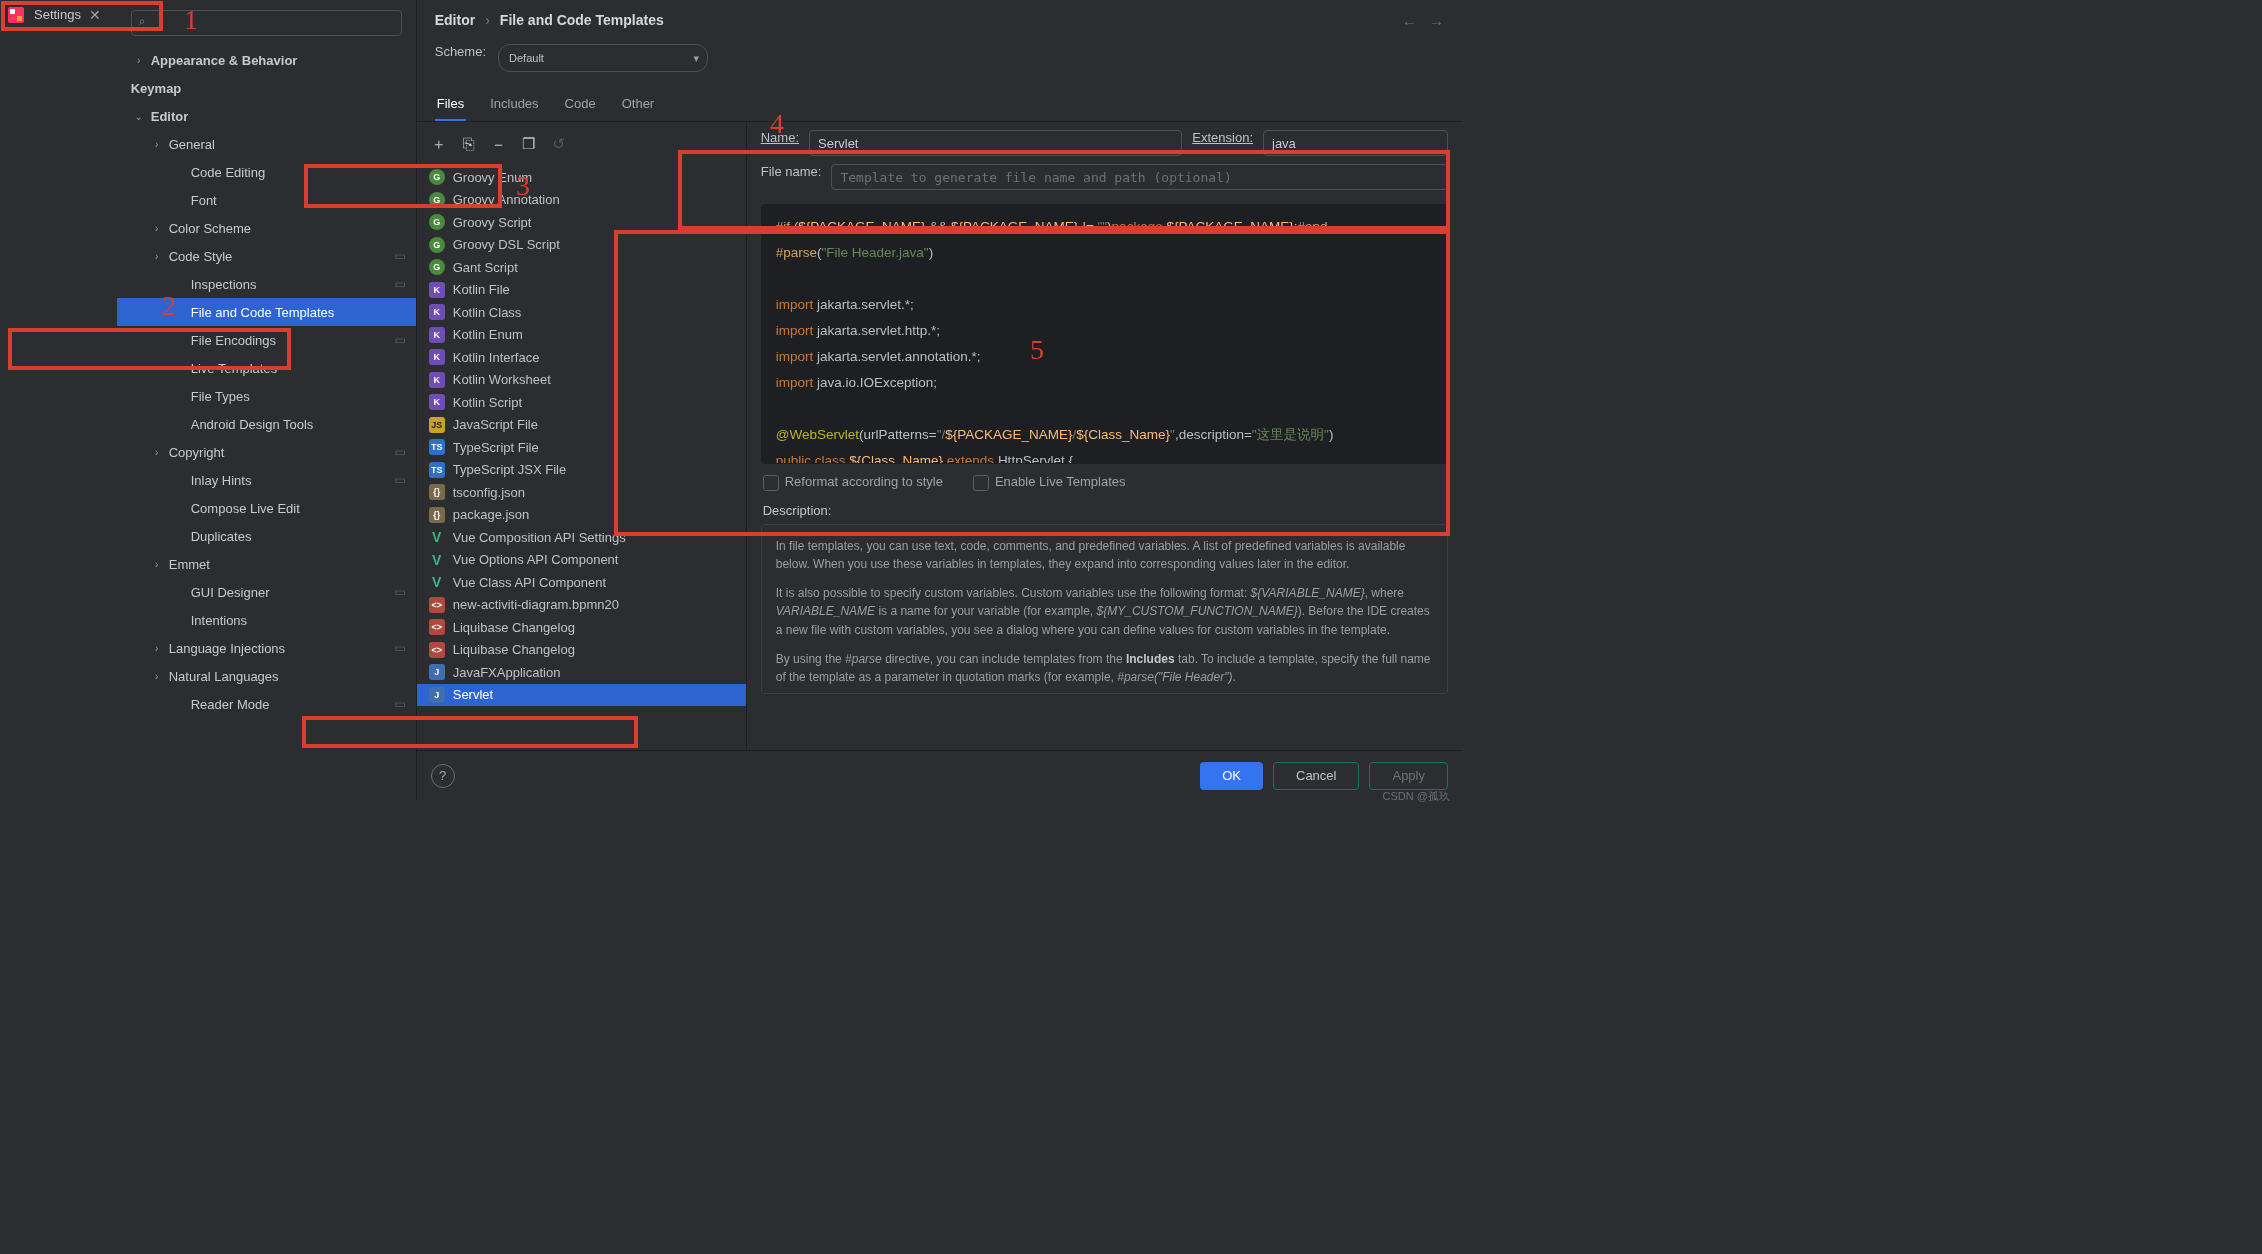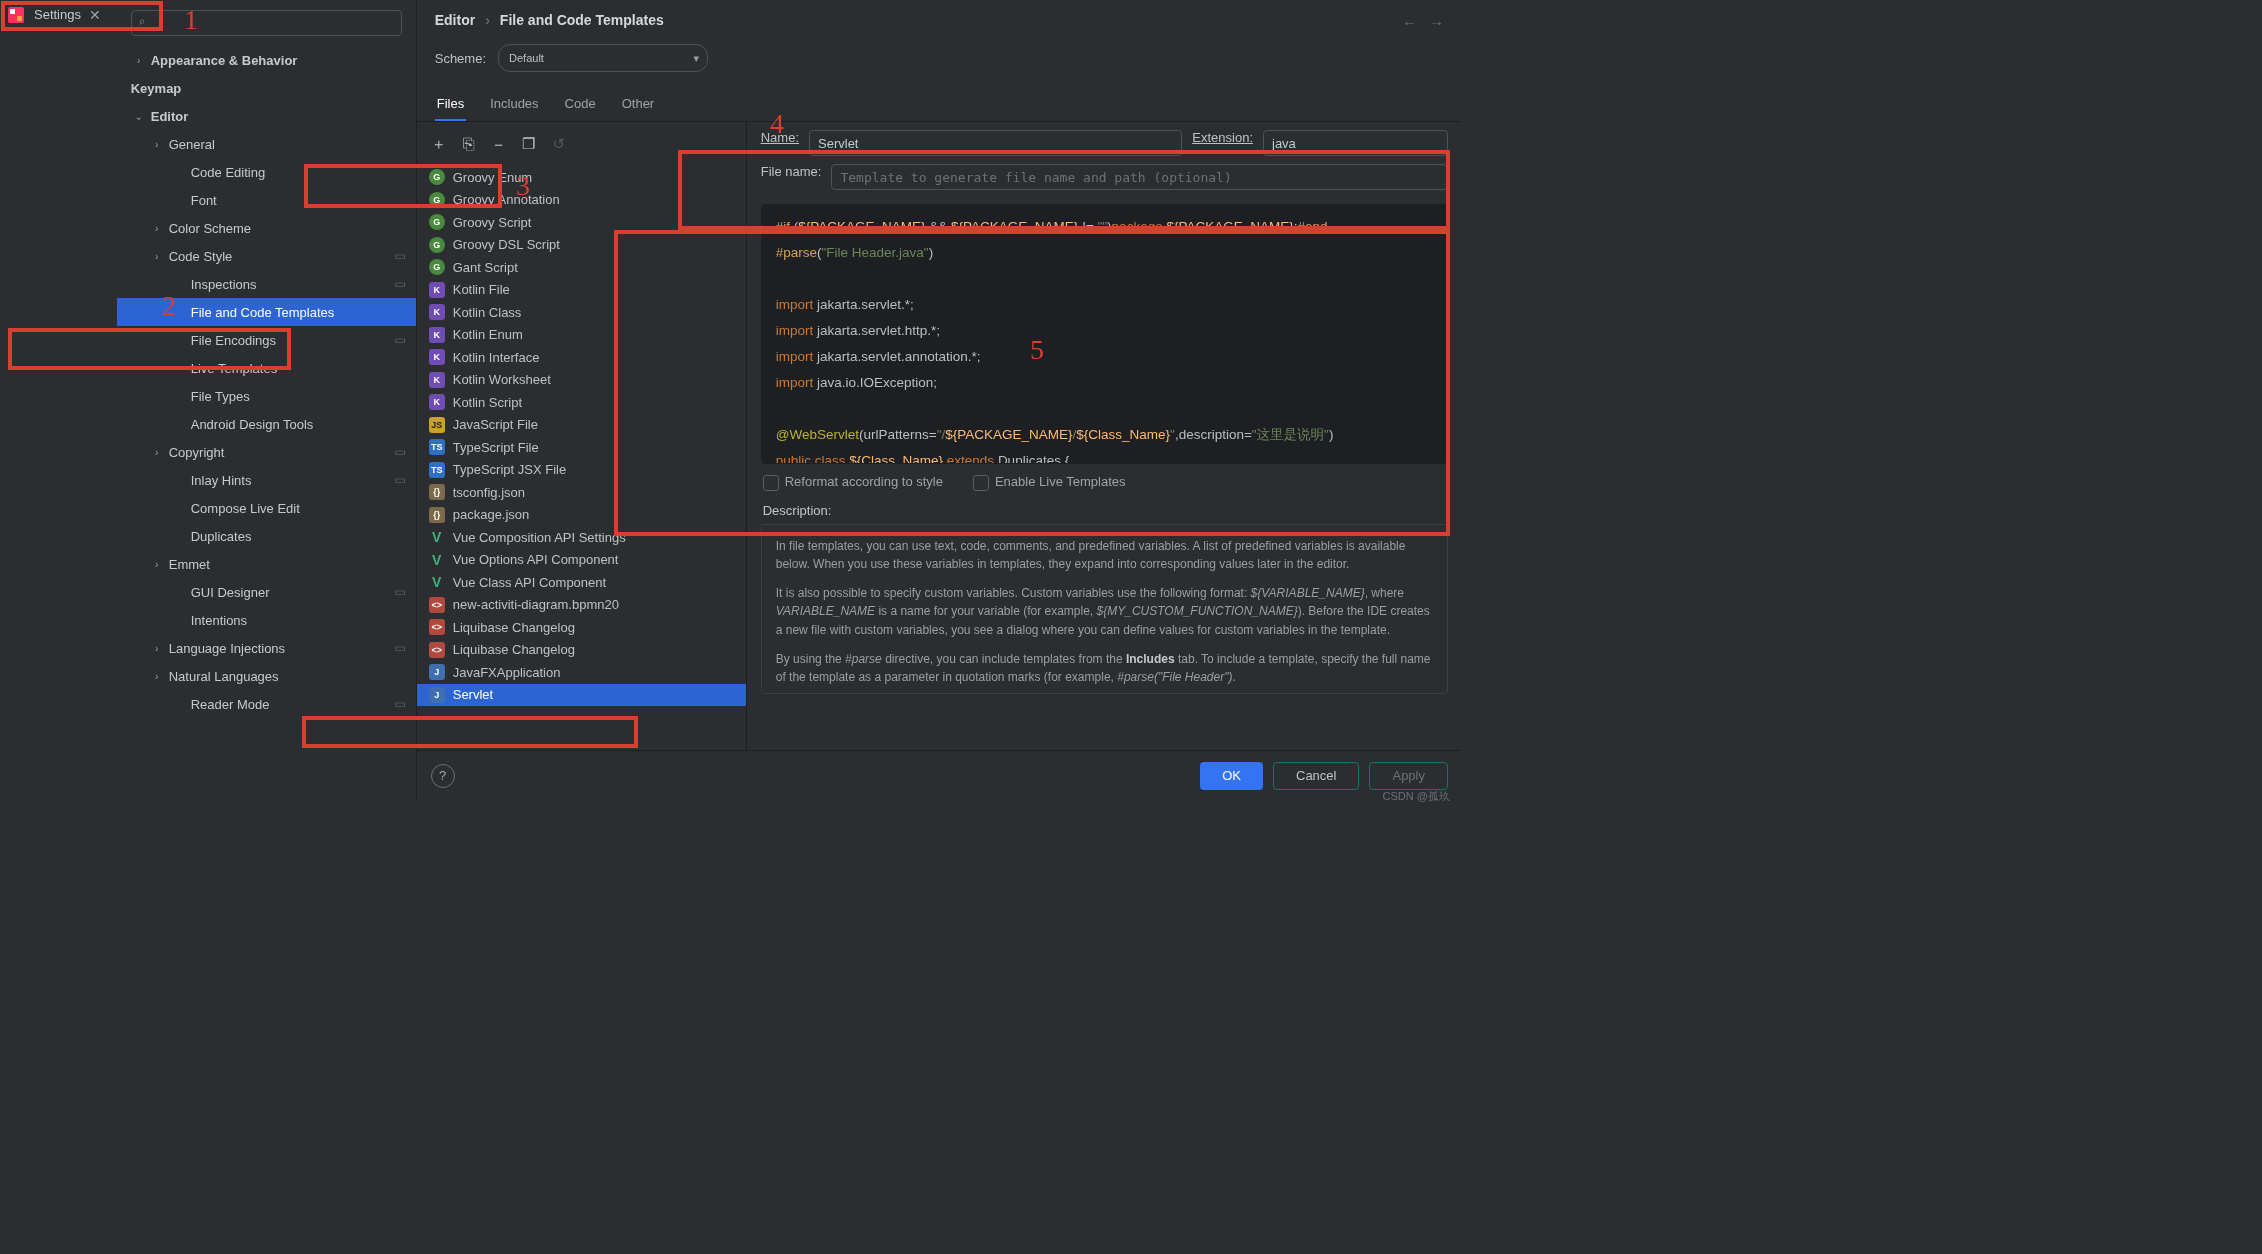--- a/index.html
+++ b/index.html
@@ -22,21 +22,21 @@
 .tree .row.bold .lbl{font-weight:600}
 .tree .ind1{padding-left:32px}
 .tree .ind2{padding-left:54px}
 .content{flex:1;display:flex;flex-direction:column;min-width:0}
 .crumbs{height:40px;display:flex;align-items:center;padding:0 18px;justify-content:space-between}
 .crumbs .left{display:flex;align-items:center;gap:10px;font-size:14px}
 .crumbs .title{font-weight:700;color:#d6d8dd}
 .crumbs .sep{color:#7a7c80}
 .crumbs .sub{font-weight:700;color:#d6d8dd}
 .crumbs .nav{display:flex;gap:12px;color:#6e7075;font-size:15px}
-.schemeRow{display:flex;align-items:center;padding:4px 18px 10px;gap:12px}
+.schemeRow{display:flex;align-items:flex-start;padding:4px 18px 10px;gap:12px}
 .schemeRow .lbl{font-size:13px}
 .select{height:28px;min-width:210px;background:#2b2d30;border:1px solid #4e5157;border-radius:12px;color:#bfc1c7;font-size:11px;padding:0 24px 0 10px;position:relative;display:flex;align-items:center}
 .select::after{content:"▾";position:absolute;right:8px;color:#9b9da1;font-size:11px}
 .tabs{display:flex;gap:22px;padding:0 18px;border-bottom:1px solid #1e1f22;margin-top:6px}
 .tab{padding:8px 2px;font-size:13px;color:#9fa2a7;cursor:pointer;border-bottom:2px solid transparent}
 .tab.active{color:#fff;border-bottom-color:#3574f0}
 .midrow{flex:1;display:flex;min-height:0}
 .listcol{width:330px;display:flex;flex-direction:column;border-right:1px solid #1e1f22}
 .toolbar{display:flex;align-items:center;gap:10px;padding:8px 12px;height:44px}
 .tbtn{color:#c0c3c8;font-size:15px;width:20px;text-align:center;cursor:pointer}
@@ -361,21 +361,21 @@
 
           <div class="codebox" id="codebox"><span class="c-d">#if</span><span class=""> (</span><span class="c-v">${PACKAGE_NAME}</span><span class=""> &amp;&amp; </span><span class="c-v">${PACKAGE_NAME}</span><span class=""> != </span><span class="c-s">""</span><span class="">)</span><span class="c-k">package </span><span class="c-v">${PACKAGE_NAME}</span><span class="">;</span><span class="c-d">#end</span>
 <span class="c-d">#parse</span><span class="">(</span><span class="c-s">"File Header.java"</span><span class="">)</span>
 <span class=""></span>
 <span class="c-k">import </span><span class="">jakarta.servlet.*;</span>
 <span class="c-k">import </span><span class="">jakarta.servlet.http.*;</span>
 <span class="c-k">import </span><span class="">jakarta.servlet.annotation.*;</span>
 <span class="c-k">import </span><span class="">java.io.IOException;</span>
 <span class=""></span>
 <span class="c-a">@WebServlet</span><span class="">(urlPatterns=</span><span class="c-s">"/</span><span class="c-v">${PACKAGE_NAME}</span><span class="c-s">/</span><span class="c-v">${Class_Name}</span><span class="c-s">"</span><span class="">,description=</span><span class="c-z">"这里是说明"</span><span class="">)</span>
-<span class="c-k">public class </span><span class="c-v">${Class_Name}</span><span class="c-k"> extends </span><span class="">Duplicates {</span>
+<span class="c-k">public class </span><span class="c-v">${Class_Name}</span><span class="c-k"> extends </span><span class="">HttpServlet {</span>
 </div>
 
           <div class="chkrow">
             <label><span class="chk"></span><span>Reformat according to style</span></label>
             <label><span class="chk"></span><span>Enable Live Templates</span></label>
           </div>
 
           <div class="desclbl">Description:</div>
           <div class="descbox">
             <p><span>In file templates, you can use text, code, comments, and predefined variables. A list of predefined variables is available below. When you use these variables in templates, they expand into corresponding values later in the editor.</span></p>

